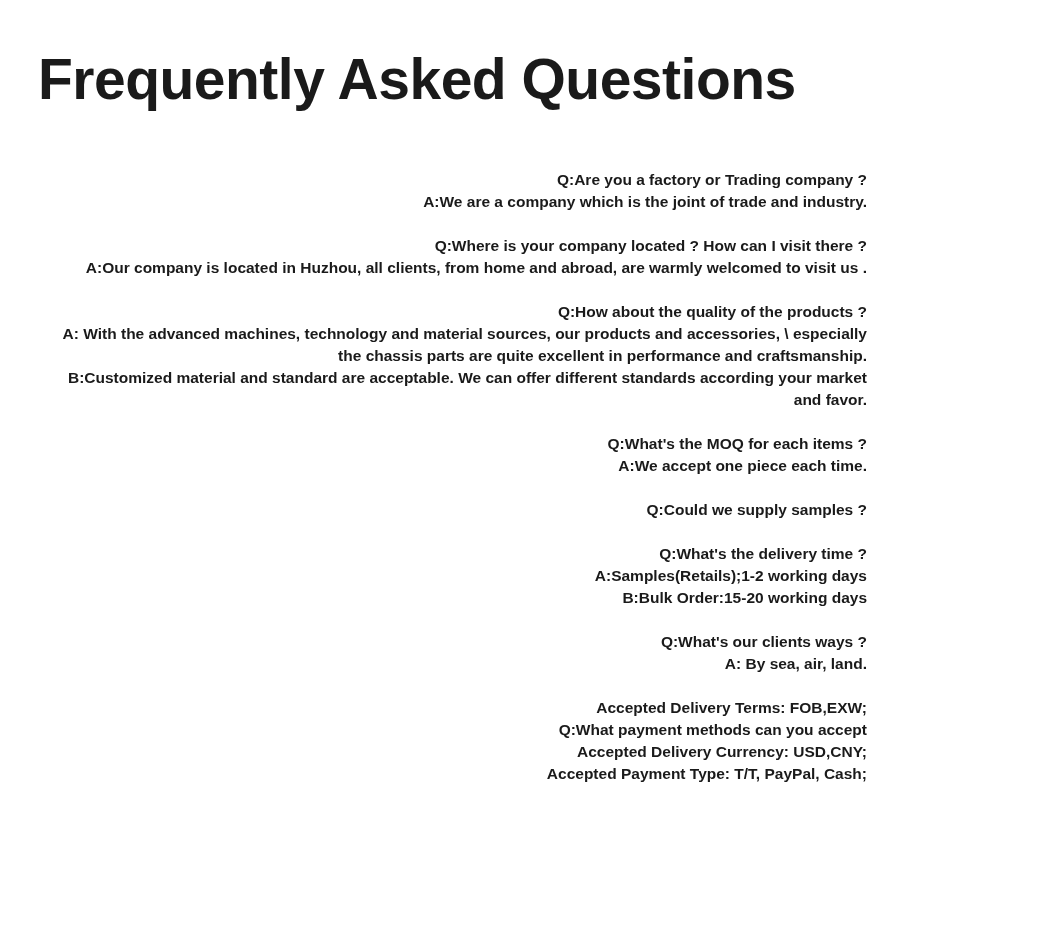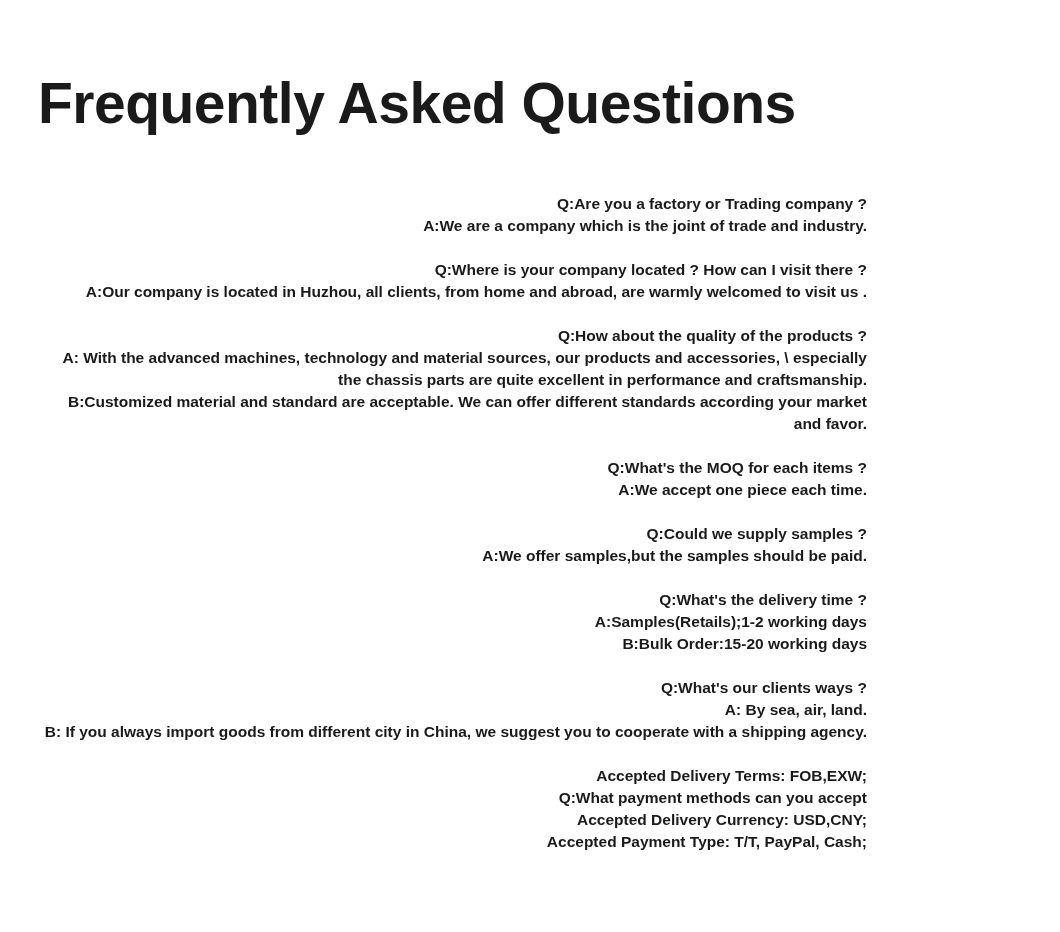--- a/index.html
+++ b/index.html
@@ -12,21 +12,21 @@
     height: 932px;
     font-family: "Liberation Sans", sans-serif;
     color: #1a1a1a;
     overflow: hidden;
   }
   .page {
     position: relative;
     width: 905px;
     height: 932px;
     box-sizing: border-box;
-    padding: 72px 38px 0 38px;
+    padding: 48px 38px 0 38px;
   }
   .page-title {
     font-size: 57px;
     font-weight: bold;
     letter-spacing: -0.5px;
     line-height: 1.1;
     margin: 0 0 0 0;
     color: #1a1a1a;
     white-space: nowrap;
   }
@@ -71,33 +71,31 @@
       <div class="faq-line">B:Customized material and standard are acceptable. We can offer different standards according your market and favor.</div>
     </div>
 
     <div class="faq-block">
       <div class="faq-line">Q:What's the MOQ for each items ?</div>
       <div class="faq-line">A:We accept one piece each time.</div>
     </div>
 
     <div class="faq-block">
       <div class="faq-line">Q:Could we supply samples ?</div>
-      <div class="faq-line">A:We offer samples,but the samples should be paid.</div>
     </div>
 
     <div class="faq-block">
       <div class="faq-line">Q:What's the delivery time ?</div>
       <div class="faq-line">A:Samples(Retails);1-2 working days</div>
       <div class="faq-line">B:Bulk Order:15-20 working days</div>
     </div>
 
     <div class="faq-block">
       <div class="faq-line">Q:What's our clients ways ?</div>
       <div class="faq-line">A: By sea, air, land.</div>
-      <div class="faq-line">B: If you always import goods from different city in China, we suggest you to cooperate with a shipping agency.</div>
     </div>
 
     <div class="faq-block">
       <div class="faq-line">Accepted Delivery Terms: FOB,EXW;</div>
       <div class="faq-line">Q:What payment methods can you accept</div>
       <div class="faq-line">Accepted Delivery Currency: USD,CNY;</div>
       <div class="faq-line">Accepted Payment Type: T/T, PayPal, Cash;</div>
     </div>
 
   </div>

